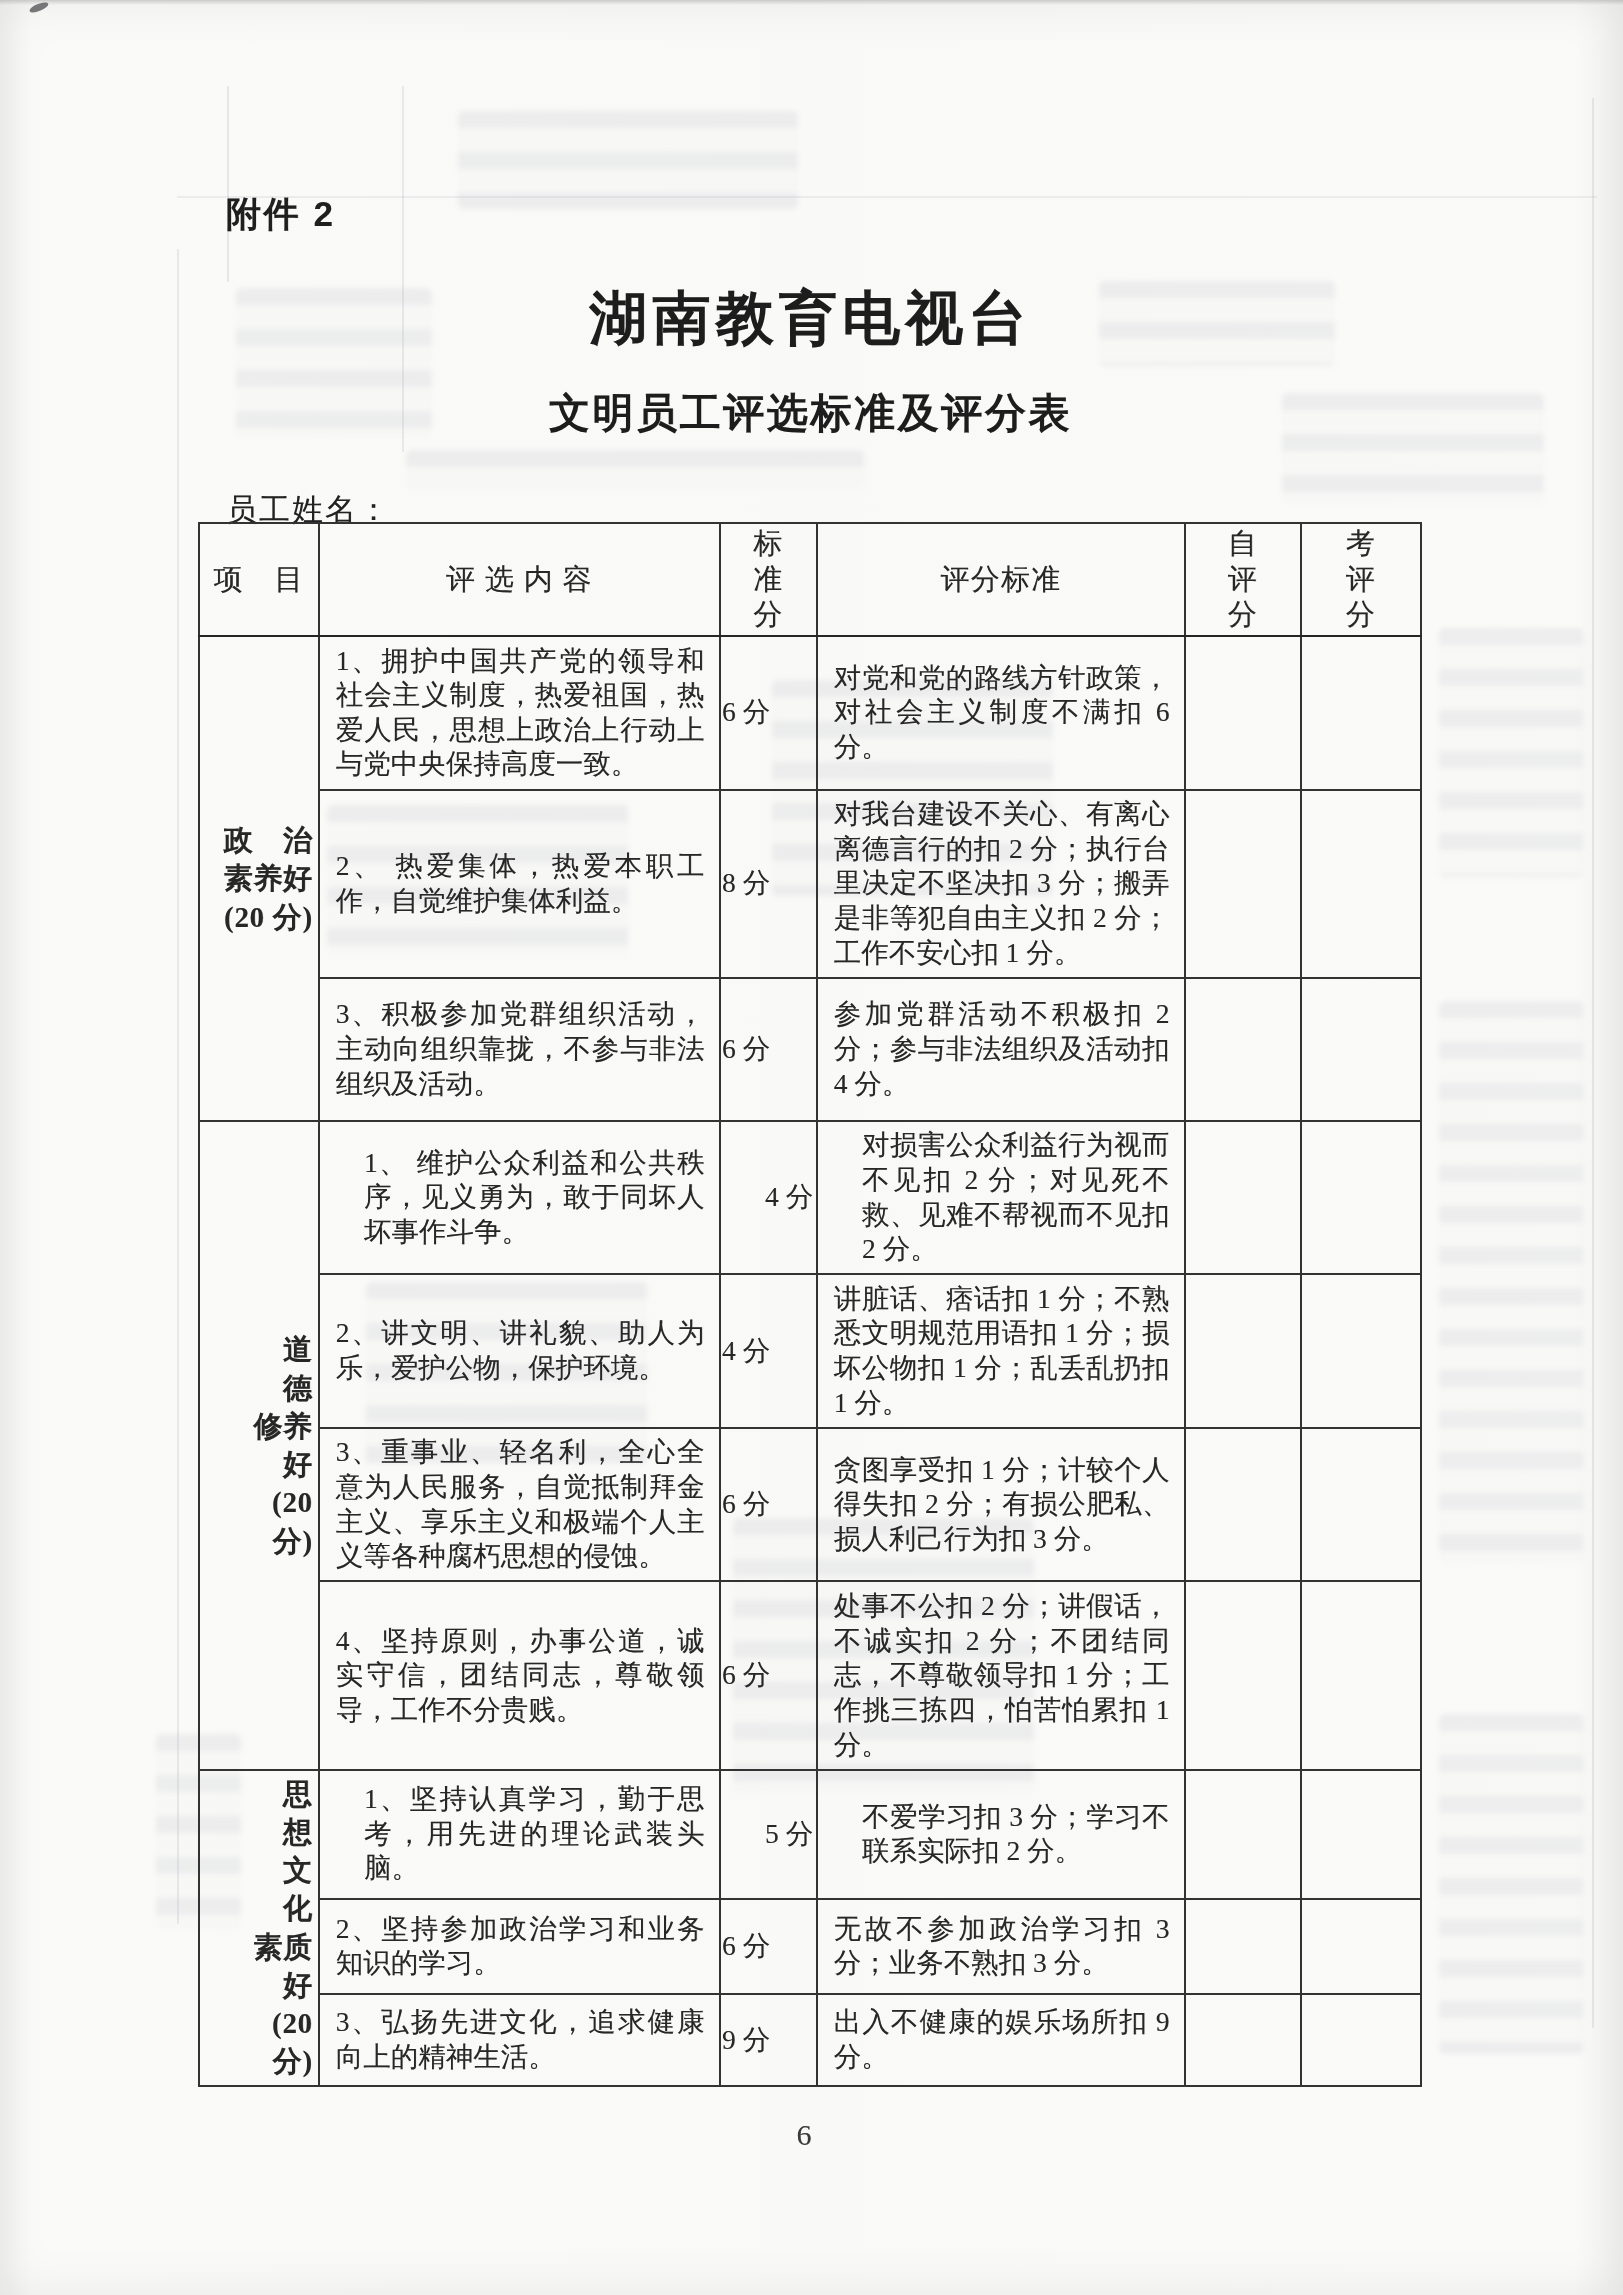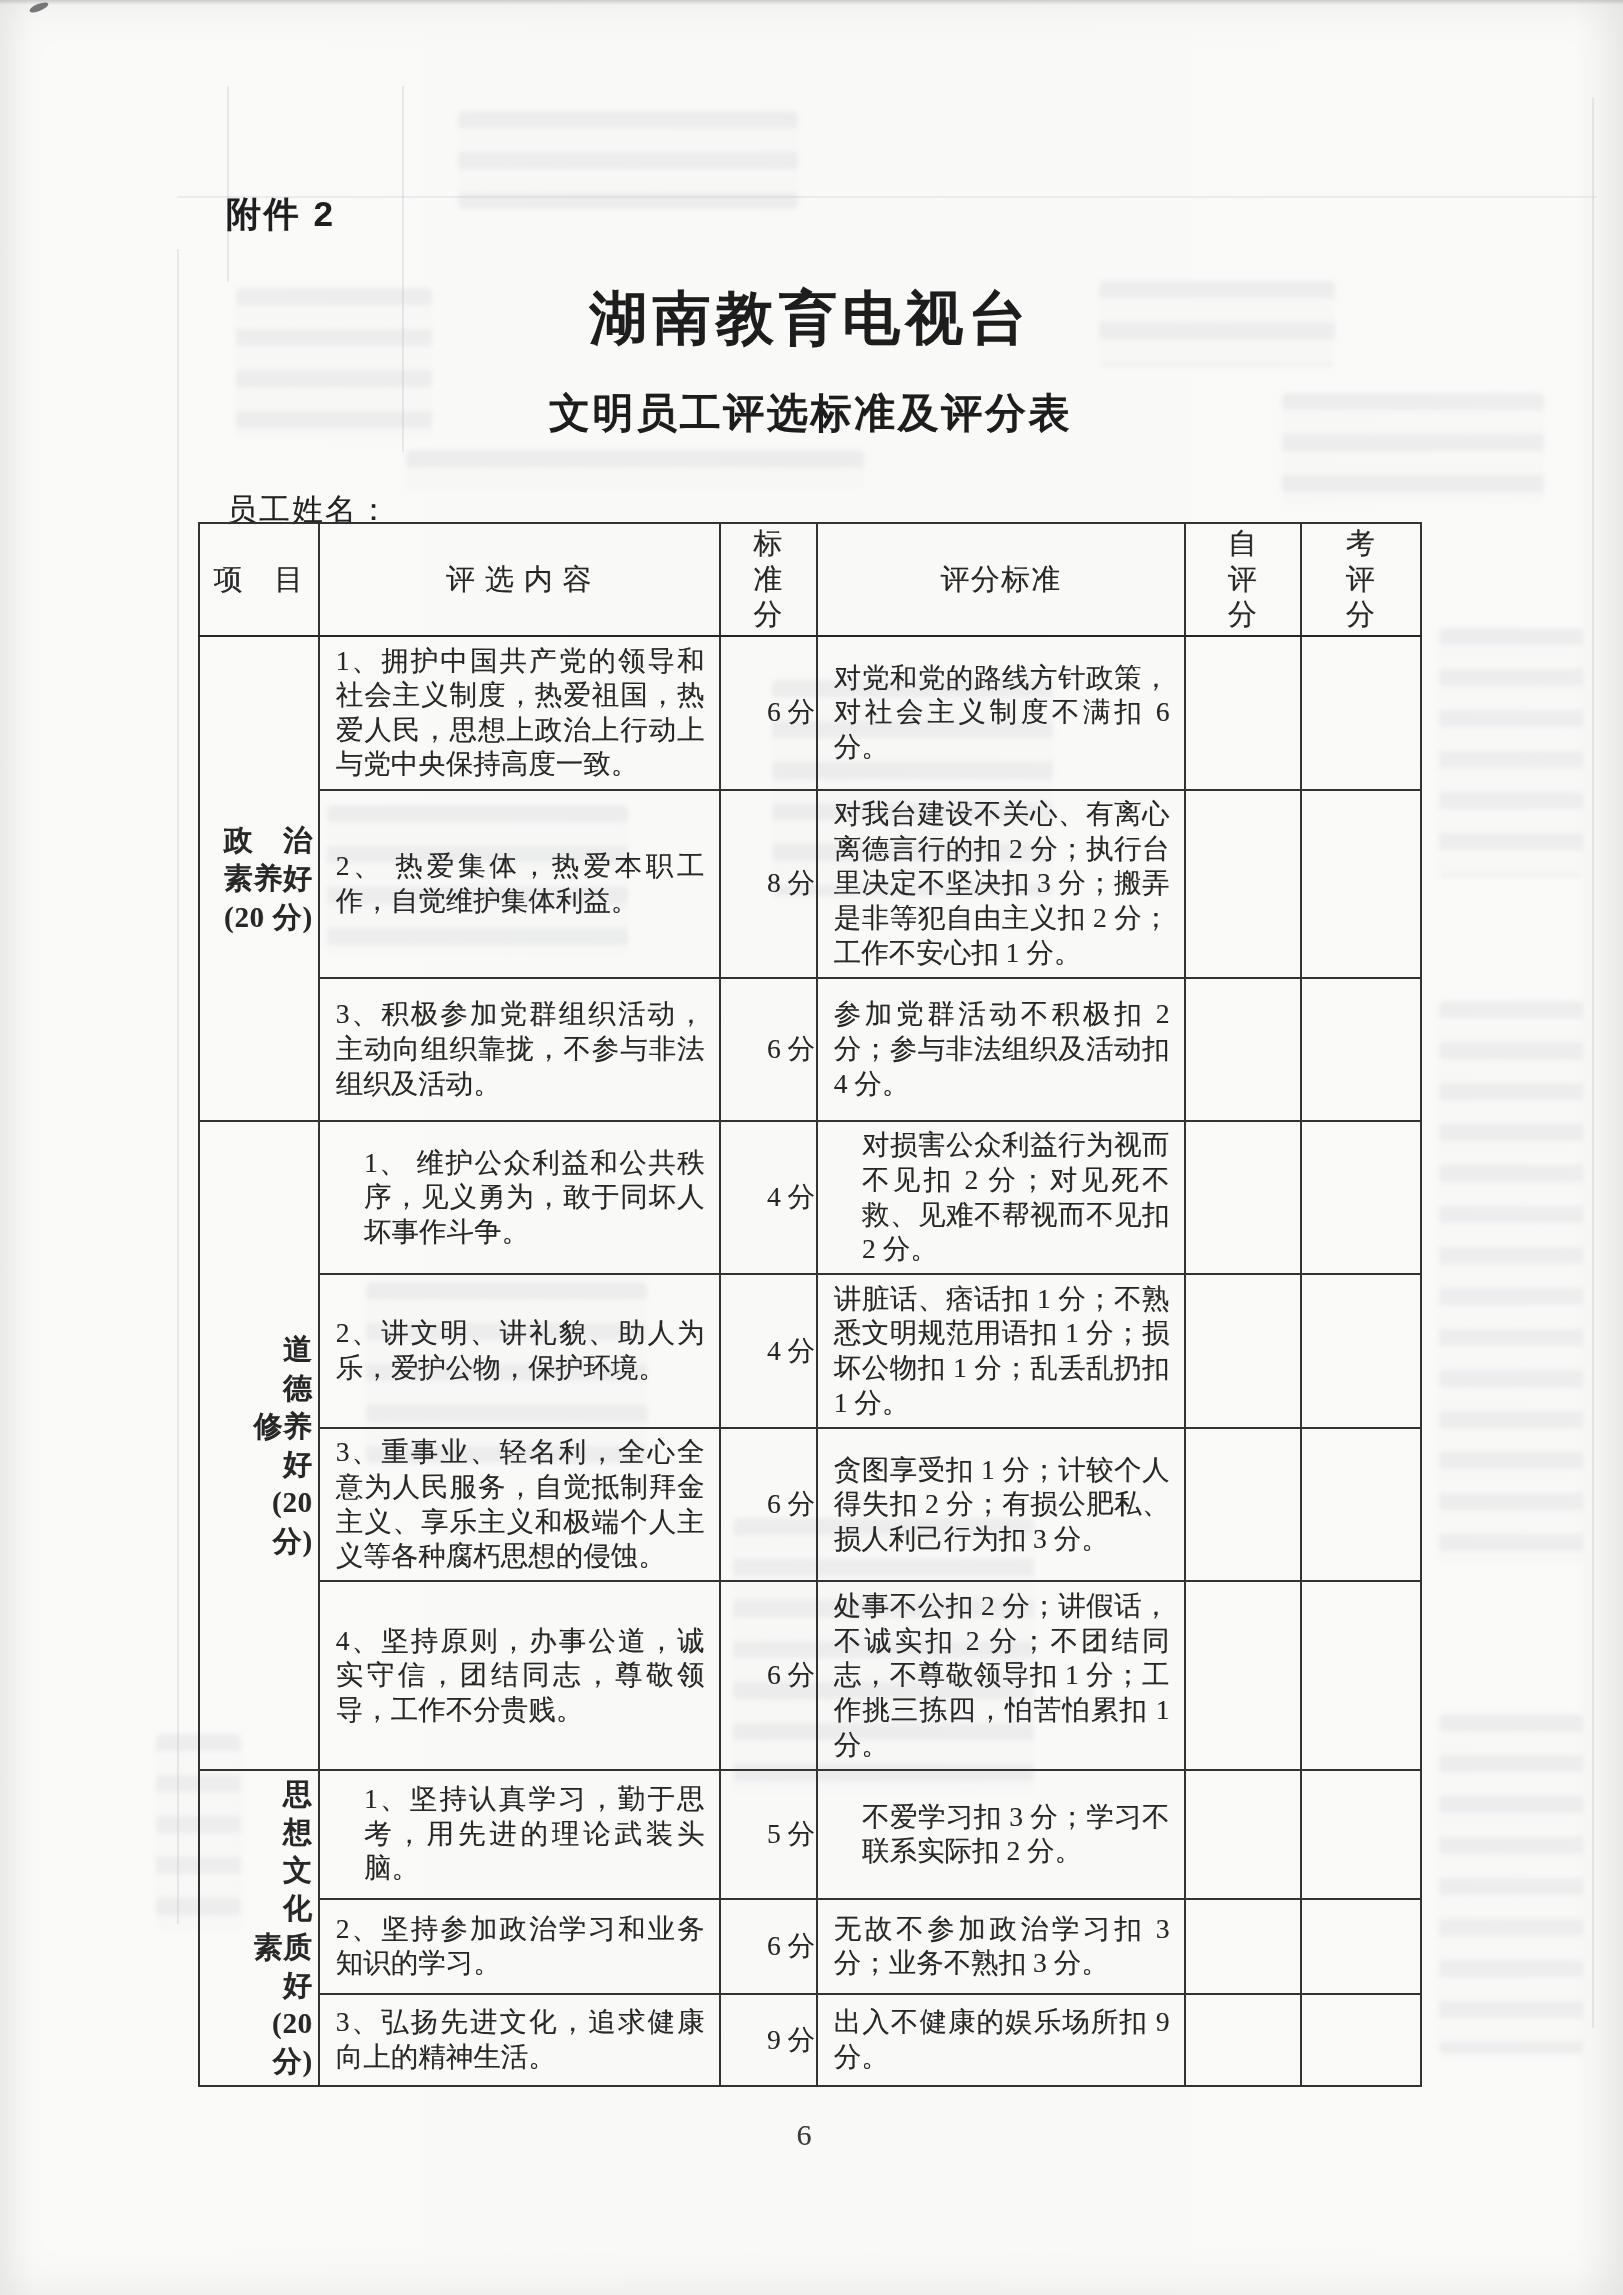--- a/index.html
+++ b/index.html
@@ -45,21 +45,21 @@
   .tbl thead th{
     height:109px;font-weight:normal;font-size:29px;text-align:center;
     border-bottom:2.6px solid #262626;letter-spacing:1.3px;
   }
   .vhead{white-space:pre-line;line-height:1.22;}
   td.cat{
     text-align:right;white-space:pre-line;line-height:1.32;
     font-size:29px;padding:3.9px 5.2px;letter-spacing:0.7px;font-weight:bold;
   }
   td.just{text-align:justify;padding:6.5px 14.4px 6.5px 15.7px;}
-  td.mid{text-align:right;}
+  td.mid{text-align:left;}
   tr.gstart td{border-top:2.6px solid #262626;padding-left:44px;}
 
   .page-number{position:absolute;left:0;top:2118px;width:1608px;text-align:center;font-size:30px;color:#3a3a3a;}
 </style>
 </head>
 <body>
 
 <div class="page">
 
   <div class="artifacts">

